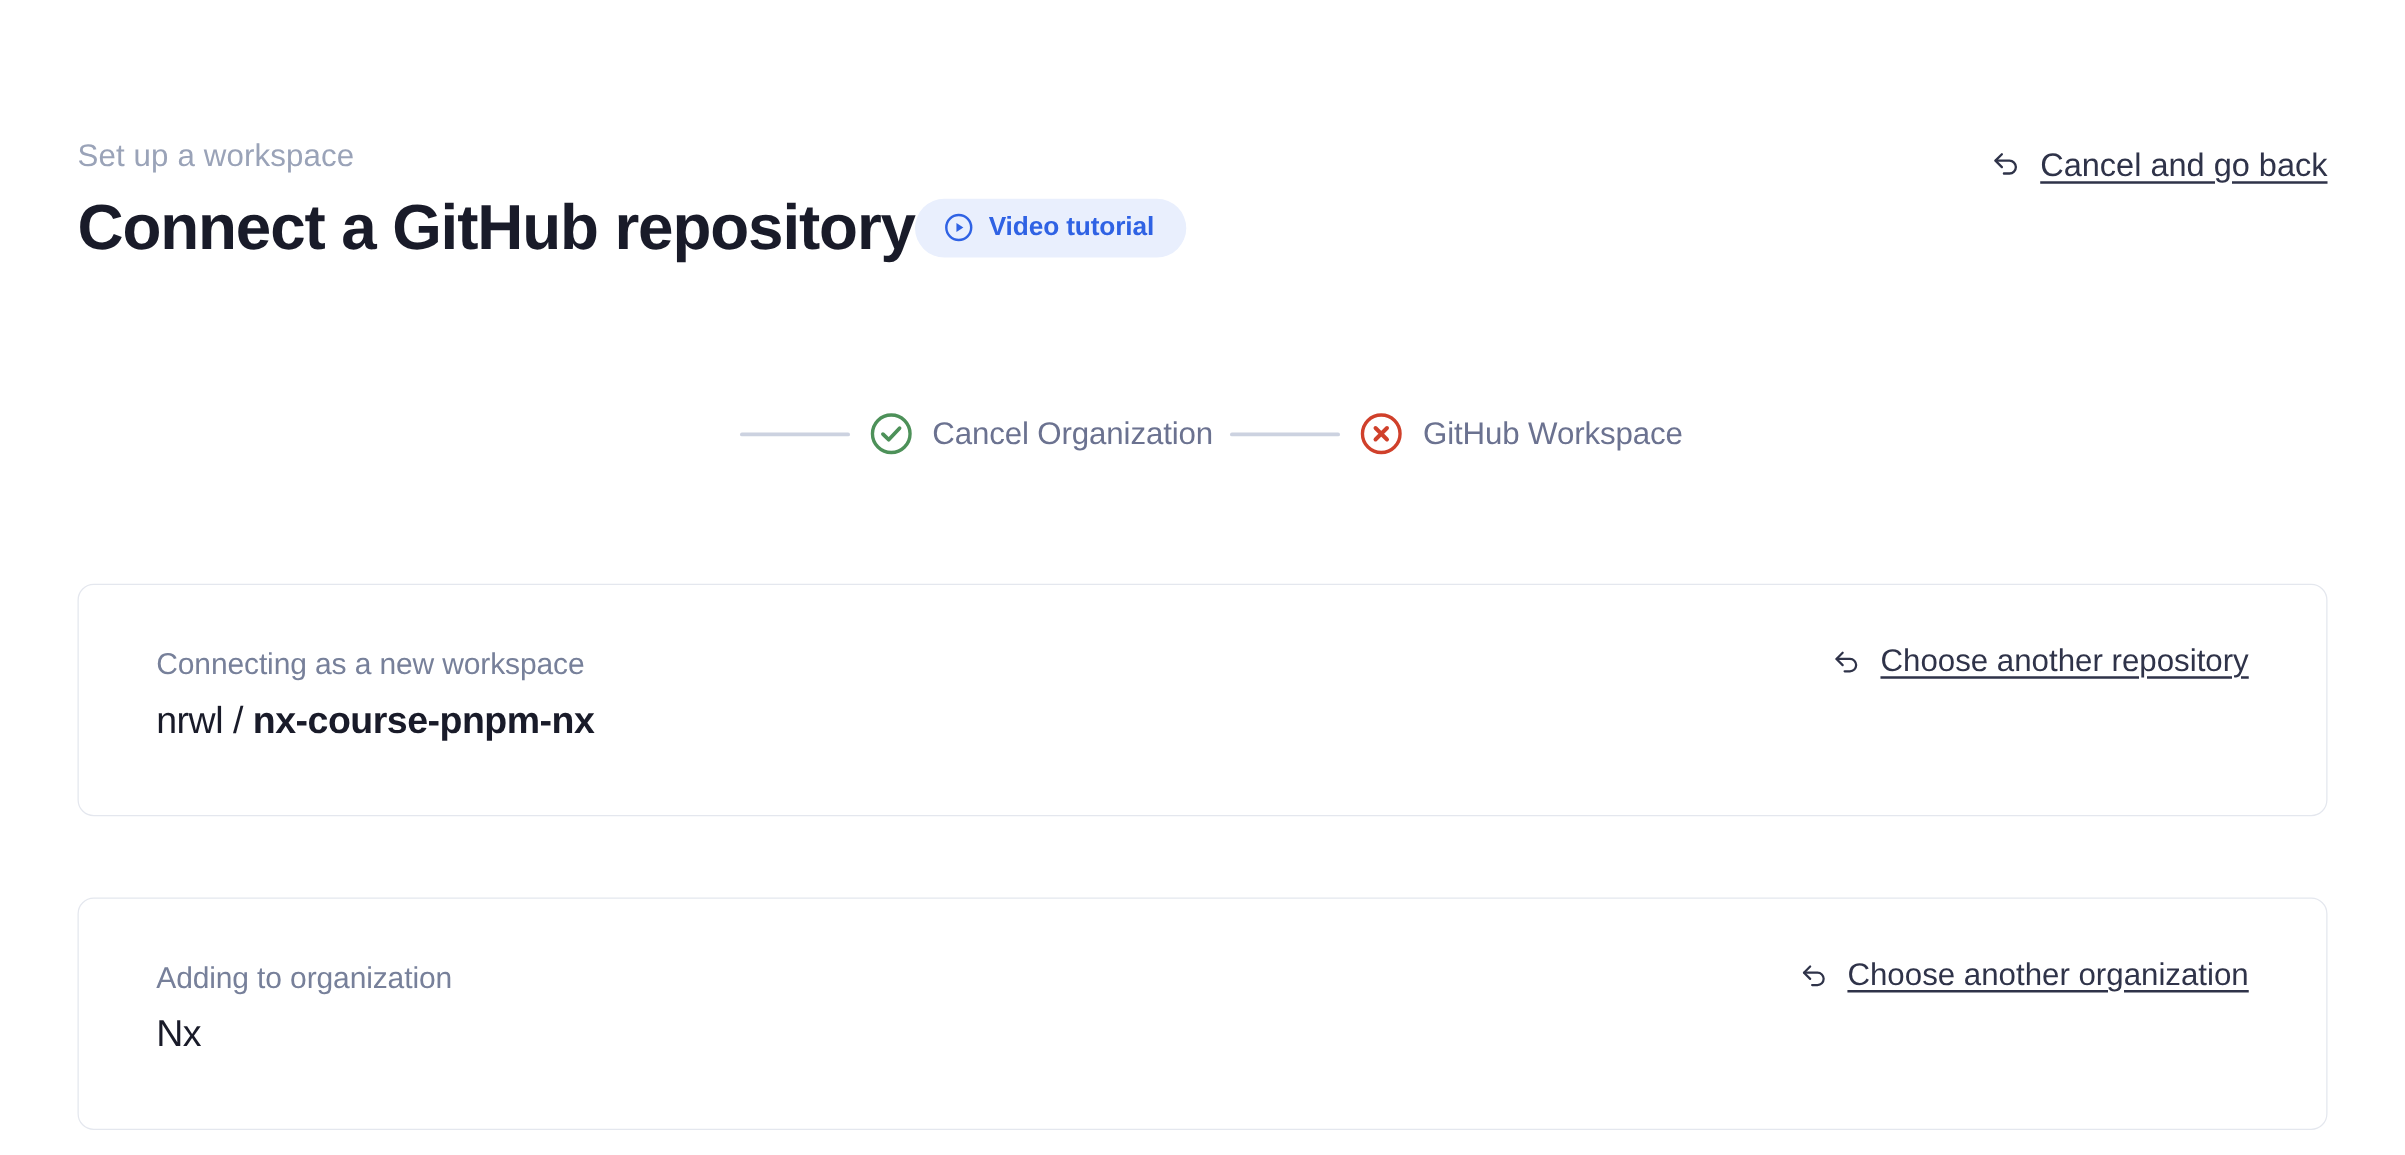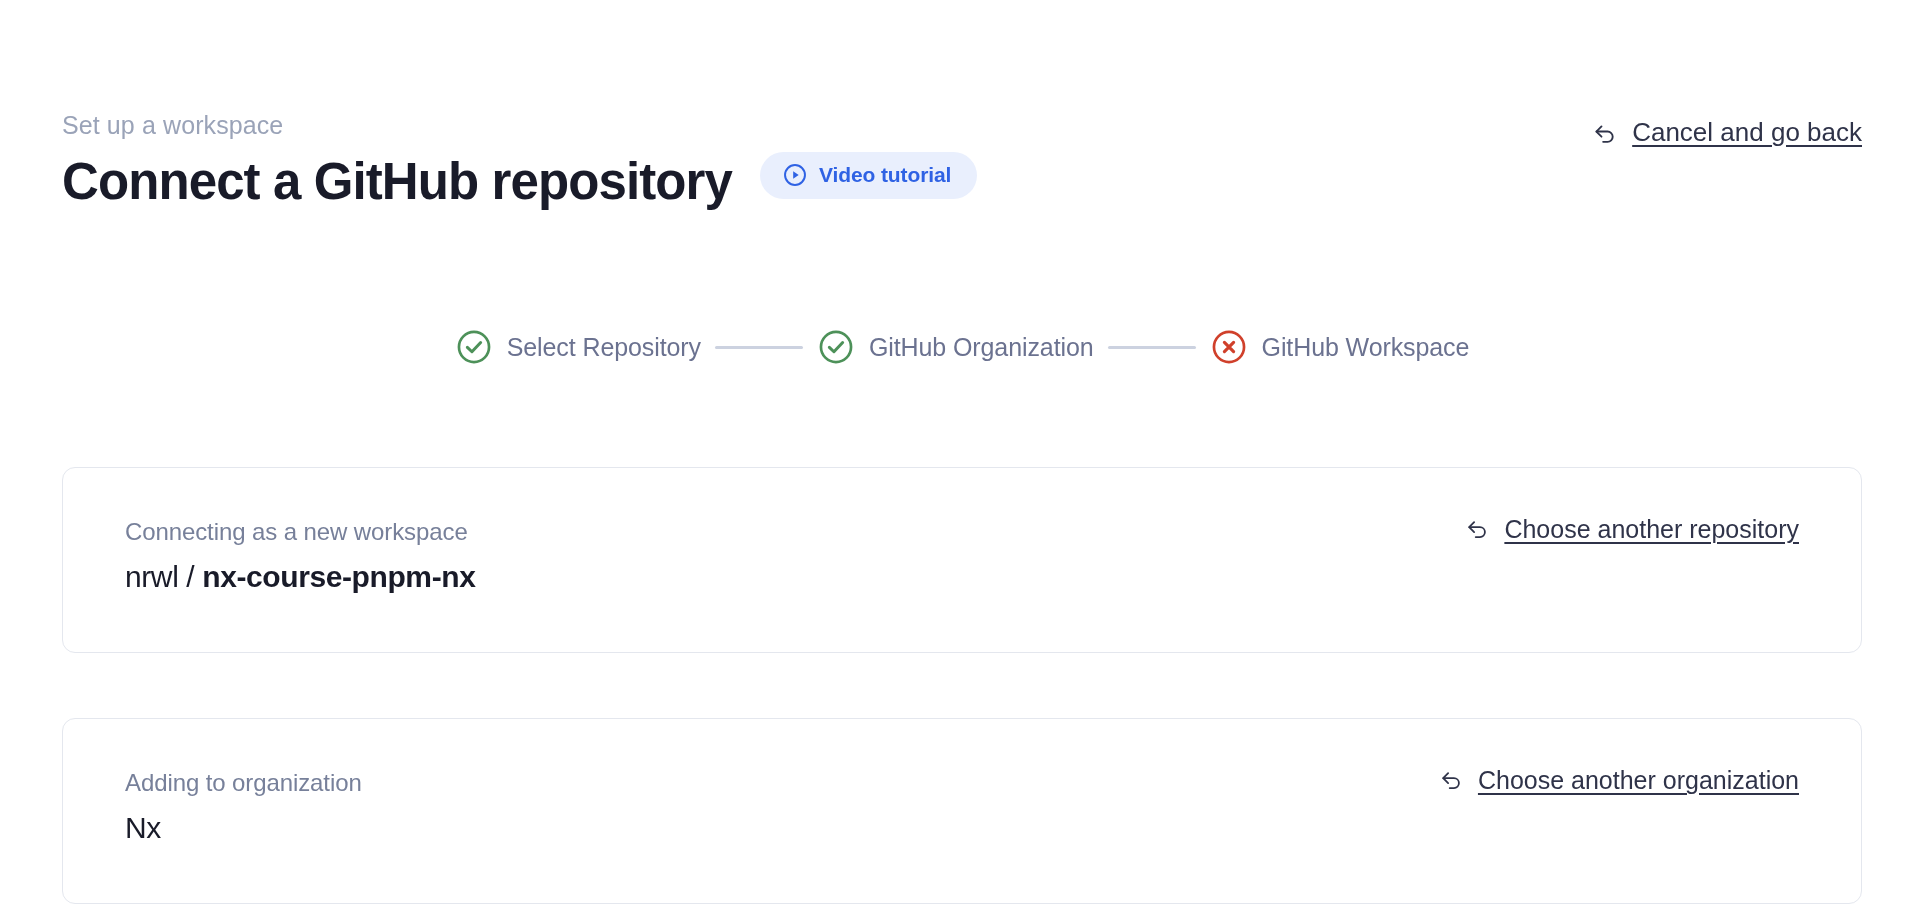--- a/index.html
+++ b/index.html
@@ -33,22 +33,21 @@
   }
   .eyebrow {
     font-size: 25px;
     line-height: 30px;
     color: #9aa3b8;
     font-weight: 400;
     letter-spacing: 0.1px;
   }
   .title-row {
     display: flex;
-    align-items: flex-start;
-    gap: 28px;
+    align-items: center;
     margin-top: 12px;
   }
   .page-title {
     font-size: 51px;
     line-height: 60px;
     font-weight: 700;
     color: #191b29;
     letter-spacing: -0.9px;
     white-space: nowrap;
   }
@@ -69,21 +68,21 @@
     color: #2f62e4;
     letter-spacing: -0.1px;
   }
 
   
   .cancel-link {
     position: absolute;
     right: 62px;
     top: 85px;
     display: inline-flex;
-    align-items: flex-end;
+    align-items: flex-start;
     gap: 13px;
     cursor: pointer;
     text-decoration: none;
   }
   .cancel-link .label {
     font-size: 26px;
     color: #2f3349;
     text-decoration: underline;
     text-underline-offset: 4px;
     text-decoration-thickness: 1.5px;
@@ -202,40 +201,31 @@
       <svg width="28" height="28" viewBox="0 0 24 24" fill="none">
         <path d="M9 5.5 L4.6 9.9 L9 14.3" stroke="#2f3349" stroke-width="1.6" stroke-linecap="round" stroke-linejoin="round"></path>
         <path d="M4.8 9.9 H14.2 a4.4 4.4 0 0 1 0 8.8 H10.4" stroke="#2f3349" stroke-width="1.6" stroke-linecap="round" stroke-linejoin="round"></path>
       </svg>
     </span>
     <span class="label">Cancel and go back</span>
   </a>
 
   <div class="stepper">
 
+
+    <div class="connector"></div>
+
     <div class="step">
       <span class="icon">
         <svg width="38" height="38" viewBox="0 0 24 24" fill="none">
           <circle cx="12" cy="12" r="9.5" stroke="#4d9159" stroke-width="1.7"></circle>
           <path d="M7.8 12.2 L10.7 15 L16.2 9.2" stroke="#4d9159" stroke-width="1.9" stroke-linecap="round" stroke-linejoin="round"></path>
         </svg>
       </span>
-      <span class="step-label">Select Repository</span>
-    </div>
-
-    <div class="connector"></div>
-
-    <div class="step">
-      <span class="icon">
-        <svg width="38" height="38" viewBox="0 0 24 24" fill="none">
-          <circle cx="12" cy="12" r="9.5" stroke="#4d9159" stroke-width="1.7"></circle>
-          <path d="M7.8 12.2 L10.7 15 L16.2 9.2" stroke="#4d9159" stroke-width="1.9" stroke-linecap="round" stroke-linejoin="round"></path>
-        </svg>
-      </span>
-      <span class="step-label">GitHub Organization</span>
+      <span class="step-label">Cancel Organization</span>
     </div>
 
     <div class="connector"></div>
 
     <div class="step">
       <span class="icon">
         <svg width="38" height="38" viewBox="0 0 24 24" fill="none">
           <circle cx="12" cy="12" r="9.5" stroke="#d0402b" stroke-width="1.7"></circle>
           <path d="M9.1 9.1 L14.9 14.9 M14.9 9.1 L9.1 14.9" stroke="#d0402b" stroke-width="2" stroke-linecap="round"></path>
         </svg>

